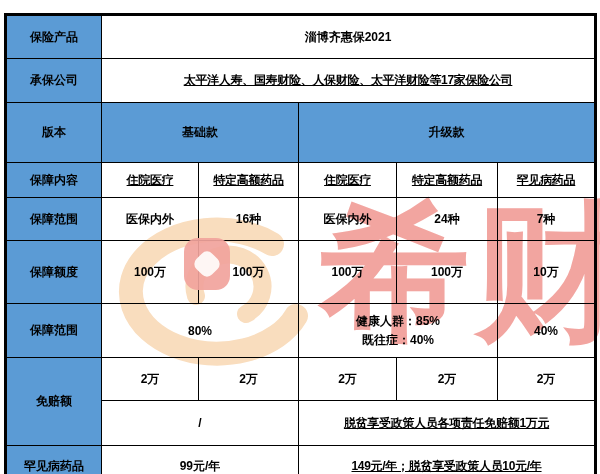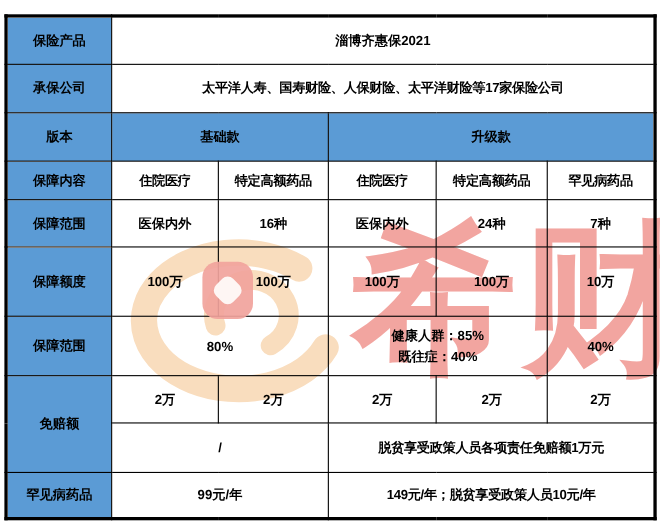--- a/index.html
+++ b/index.html
@@ -15,21 +15,21 @@
     border:3px solid #000;
   }
   table.cmp th, table.cmp td {
     border:1.5px solid #000;
     text-align:center; vertical-align:middle;
     font-weight:bold; color:#000000; font-size:12px;
     padding:0 2px; box-sizing:border-box;
     overflow:hidden;
   }
   .blue { background:#5B9BD5; }
-  .small { font-size:15px; letter-spacing:-0.3px; }
+  .small { font-size:15px; letter-spacing:-0.3px;text-decoration:underline; }
   .twoline span { display:block; line-height:1.55; }
   
   .wm-blend {
     position:absolute; inset:0; z-index:3; pointer-events:none;
     mix-blend-mode:multiply;
   }
   .wm-text {
     position:absolute; left:284px; top:194px;
     font-size:150px; line-height:1.05; font-weight:bold;
     color:#F2A5A0; letter-spacing:5px; white-space:nowrap;margin-left:36px;
@@ -55,21 +55,21 @@
       <tr style="height:44px">
     <th class="blue">保险产品</th>
     <td colspan="5">淄博齐惠保2021</td>
   </tr>
 
   <tr style="height:44px">
     <th class="blue">承保公司</th>
     <td colspan="5" class="small">太平洋人寿、国寿财险、人保财险、太平洋财险等17家保险公司</td>
   </tr>
 
-  <tr style="height:44px">
+  <tr style="height:60px">
     <th class="blue">版本</th>
     <td colspan="2" class="blue">基础款</td>
     <td colspan="3" class="blue">升级款</td>
   </tr>
 
   <tr style="height:35px">
     <th class="blue">保障内容</th>
     <td class="small">住院医疗</td>
     <td class="small">特定高额药品</td>
     <td class="small">住院医疗</td>

